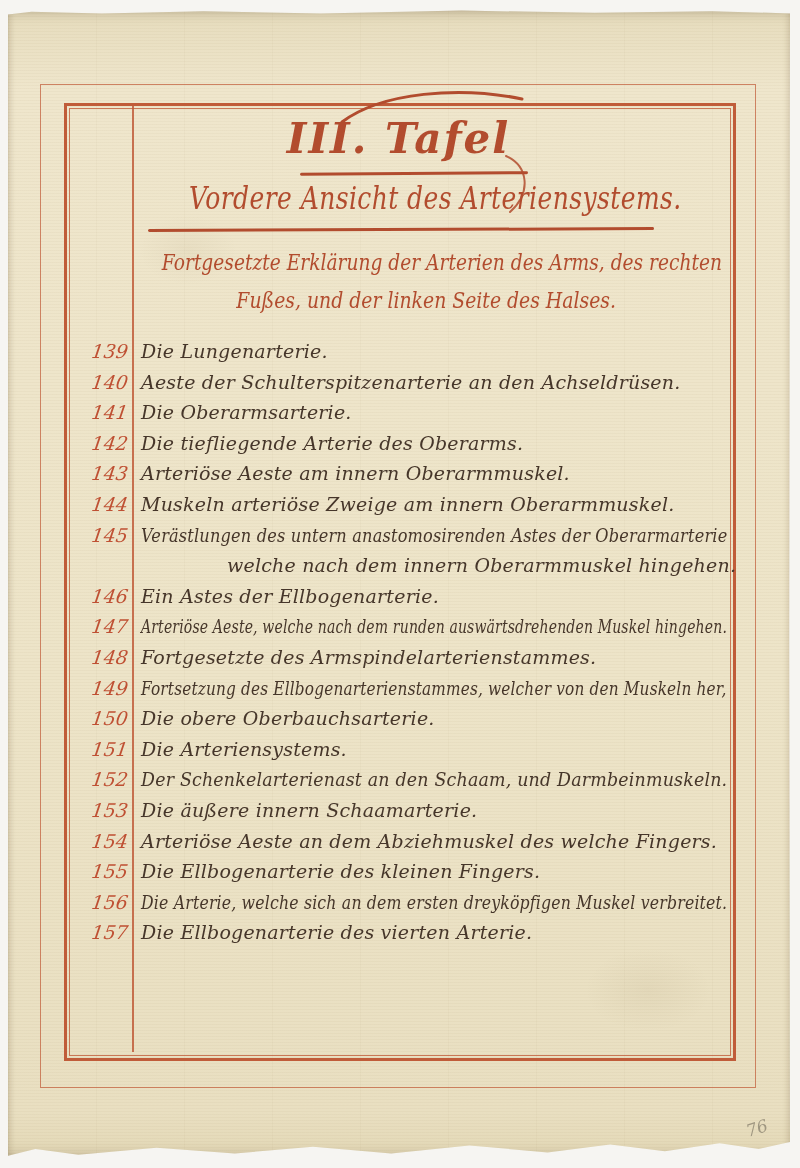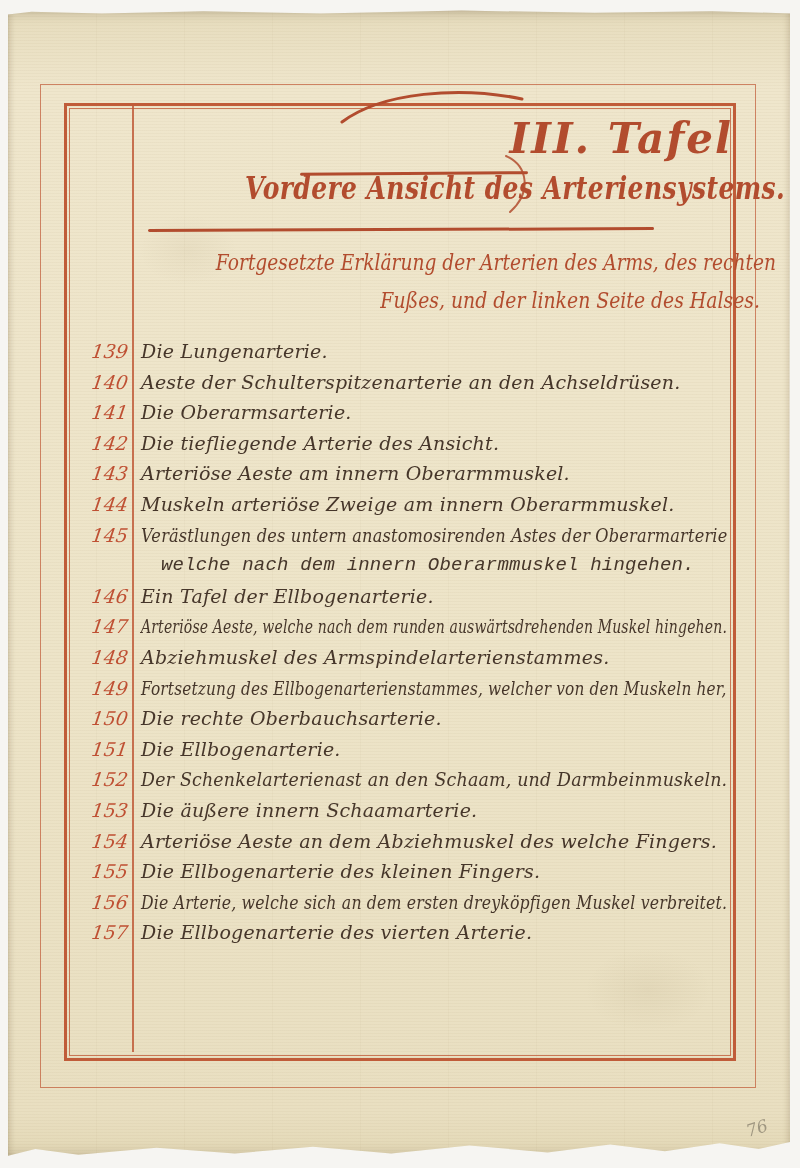--- a/index.html
+++ b/index.html
@@ -39,25 +39,25 @@
   .frame-thick{
     position:absolute;left:56px;top:93px;width:672px;height:958px;
     border:3px solid var(--frame-red);box-sizing:border-box;
   }
   .frame-thin{position:absolute;inset:2px;border:1px solid var(--frame-red);opacity:.8;}
   .margin-line{
     position:absolute;left:124px;top:96px;width:2px;height:946px;
     background:var(--frame-red);opacity:.85;
   }
   .red-text{color:var(--red-ink);font-style:italic;}
-  .centerband{position:absolute;left:56px;width:669px;text-align:right;}
+  .centerband{position:absolute;left:56px;width:669px;text-align:center;}
   .fit{display:inline-block;white-space:nowrap;transform-origin:center center;}
   .title-main{top:104px;font-size:42px;font-weight:bold;letter-spacing:2px;}
   .title-main .fit{max-width:260px;}
-  .heading{top:160px;font-size:31px;font-weight:bold;letter-spacing:.5px;}
+  .heading{top:170px;font-size:31px;font-weight:normal;letter-spacing:.5px;padding-left:8px;}
   .heading .fit{max-width:540px;}
   .sub1{top:240px;font-size:22px;}
   .sub1 .fit{max-width:560px;}
   .sub2{top:278px;font-size:22px;}
   .sub2 .fit{max-width:380px;}
   .underline{position:absolute;background:var(--red-ink);border-radius:2px;}
   .u1{left:292px;top:162px;width:228px;height:3px;transform:rotate(-.4deg);}
   .u2{left:140px;top:218px;width:506px;height:2.5px;transform:rotate(-.2deg);}
   .flourish{position:absolute;}
   .list{position:absolute;left:77px;top:326px;width:660px;}
@@ -65,21 +65,21 @@
   .num{
     display:inline-block;width:46px;text-align:right;padding-right:3px;box-sizing:border-box;
     color:var(--red-num);font-size:19px;font-style:italic;transform:skewX(-8deg);
     vertical-align:baseline;
   }
   .txt{
     display:inline-block;margin-left:10px;font-size:19px;font-style:italic;
     color:var(--dark-ink);white-space:nowrap;max-width:586px;
     transform-origin:left center;vertical-align:baseline;letter-spacing:.2px;
   }
-  .txt.cont{margin-left:30px;max-width:522px;font-family:Liberation Mono, monospace;}
+  .txt.cont{margin-left:96px;max-width:522px;}
   .pencil{
     position:absolute;left:738px;top:1108px;font-size:17px;color:#938b77;
     font-style:italic;transform:rotate(-18deg);opacity:.85;
   }
 </style>
 </head>
 <body>
 
 <div class="paper">
 
@@ -111,31 +111,31 @@
     <span class="fit" style="transform: scaleX(0.847);">Fortgesetzte Erklärung der Arterien des Arms, des rechten</span>
   </div>
   <div class="centerband red-text sub2">
     <span class="fit" style="transform: scaleX(0.856);">Fußes, und der linken Seite des Halses.</span>
   </div>
 
   <div class="list">
       <div class="row"><span class="num">139</span><span class="txt">Die Lungenarterie.</span></div>
       <div class="row"><span class="num">140</span><span class="txt">Aeste der Schulterspitzenarterie an den Achseldrüsen.</span></div>
       <div class="row"><span class="num">141</span><span class="txt">Die Oberarmsarterie.</span></div>
-      <div class="row"><span class="num">142</span><span class="txt">Die tiefliegende Arterie des Ansicht.</span></div>
+      <div class="row"><span class="num">142</span><span class="txt">Die tiefliegende Arterie des Oberarms.</span></div>
       <div class="row"><span class="num">143</span><span class="txt">Arteriöse Aeste am innern Oberarmmuskel.</span></div>
       <div class="row"><span class="num">144</span><span class="txt">Muskeln arteriöse Zweige am innern Oberarmmuskel.</span></div>
       <div class="row"><span class="num">145</span><span class="txt" style="transform: scaleX(0.852);">Verästlungen des untern anastomosirenden Astes der Oberarmarterie</span></div>
       <div class="row"><span class="num"></span><span class="txt cont">welche nach dem innern Oberarmmuskel hingehen.</span></div>
-      <div class="row"><span class="num">146</span><span class="txt">Ein Tafel der Ellbogenarterie.</span></div>
+      <div class="row"><span class="num">146</span><span class="txt">Ein Astes der Ellbogenarterie.</span></div>
       <div class="row"><span class="num">147</span><span class="txt" style="transform: scaleX(0.738);">Arteriöse Aeste, welche nach dem runden auswärtsdrehenden Muskel hingehen.</span></div>
-      <div class="row"><span class="num">148</span><span class="txt">Abziehmuskel des Armspindelarterienstammes.</span></div>
+      <div class="row"><span class="num">148</span><span class="txt">Fortgesetzte des Armspindelarterienstammes.</span></div>
       <div class="row"><span class="num">149</span><span class="txt" style="transform: scaleX(0.807);">Fortsetzung des Ellbogenarterienstammes, welcher von den Muskeln her,</span></div>
-      <div class="row"><span class="num">150</span><span class="txt">Die rechte Oberbauchsarterie.</span></div>
-      <div class="row"><span class="num">151</span><span class="txt">Die Ellbogenarterie.</span></div>
+      <div class="row"><span class="num">150</span><span class="txt">Die obere Oberbauchsarterie.</span></div>
+      <div class="row"><span class="num">151</span><span class="txt">Die Arteriensystems.</span></div>
       <div class="row"><span class="num">152</span><span class="txt" style="transform: scaleX(0.917);">Der Schenkelarterienast an den Schaam, und Darmbeinmuskeln.</span></div>
       <div class="row"><span class="num">153</span><span class="txt">Die äußere innern Schaamarterie.</span></div>
       <div class="row"><span class="num">154</span><span class="txt">Arteriöse Aeste an dem Abziehmuskel des welche Fingers.</span></div>
       <div class="row"><span class="num">155</span><span class="txt">Die Ellbogenarterie des kleinen Fingers.</span></div>
       <div class="row"><span class="num">156</span><span class="txt" style="transform: scaleX(0.829);">Die Arterie, welche sich an dem ersten dreyköpfigen Muskel verbreitet.</span></div>
       <div class="row"><span class="num">157</span><span class="txt">Die Ellbogenarterie des vierten Arterie.</span></div>
     </div>
 
   <div class="pencil">76</div>
 </div>

